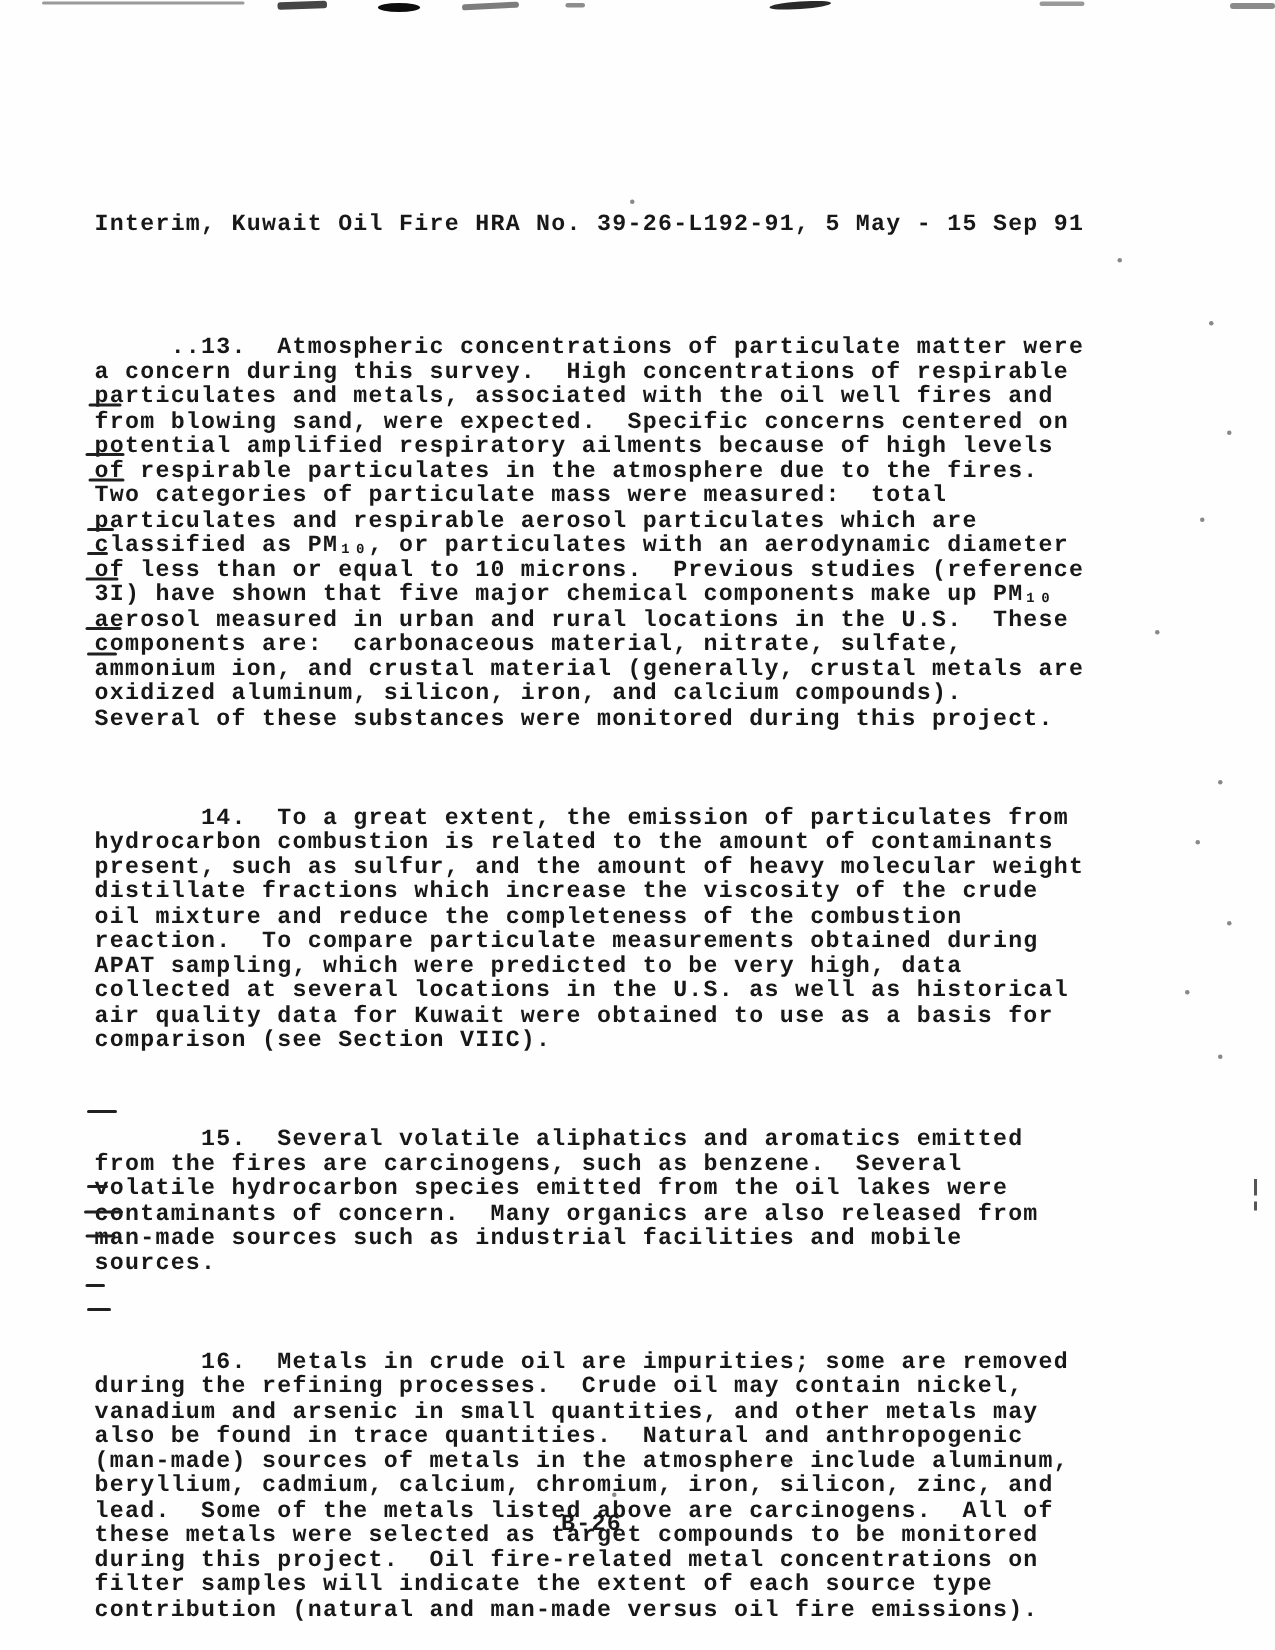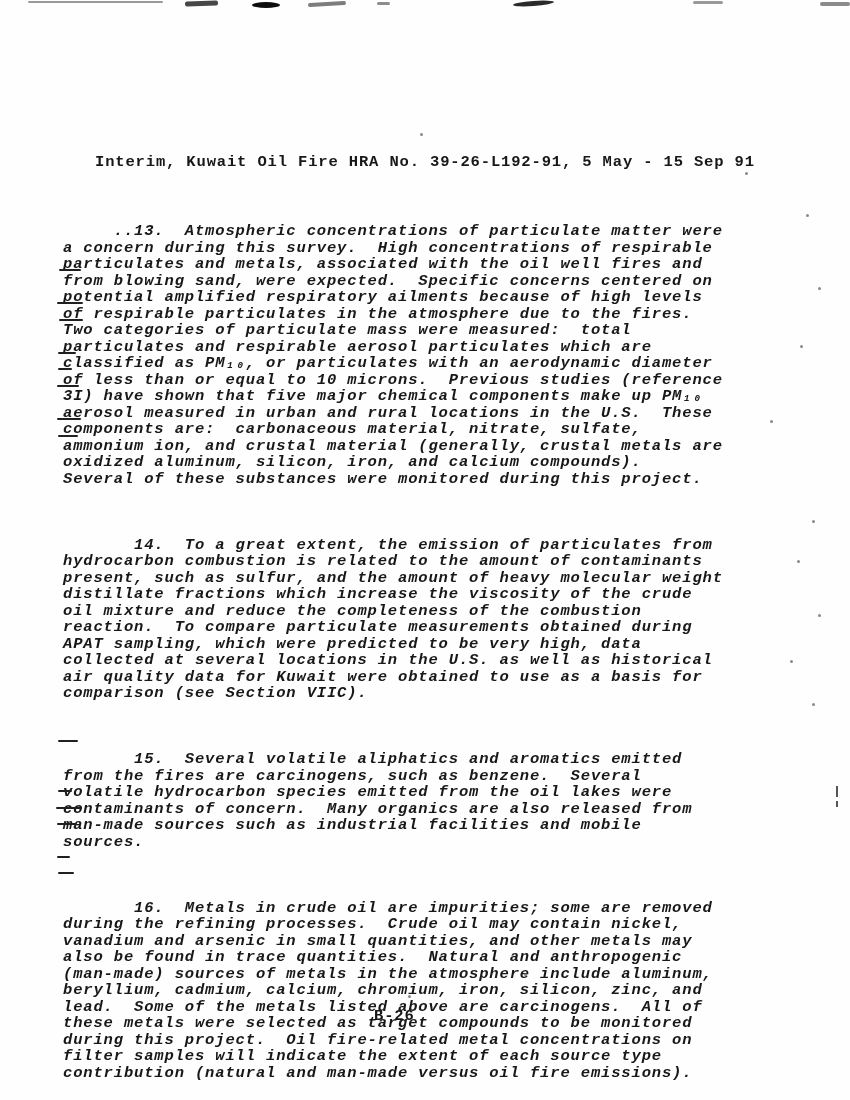--- a/index.html
+++ b/index.html
@@ -19,32 +19,30 @@
   .doc-text {
     position: absolute;
     font-weight: 700;
     font-size: 15.5px;
     letter-spacing: 0.85px;
     white-space: pre;
     color: #181818;
   }
   .doc-header {
     left: 63px;
-    top: 153px;
-    margin-left: 32px;
+    top: 140px;
   }
   .doc-body {
     left: 63px;
     top: 190px;
     line-height: 16.5px;
   }
   .para {
     margin: 0 0 16.5px 0;
     white-space: pre;
-    font-style: italic;
   }
   .doc-footer {
     left: 374px;
     top: 1007px;
   }
   
   .streak {
     position: absolute;
     background: #333;
     border-radius: 2px;

